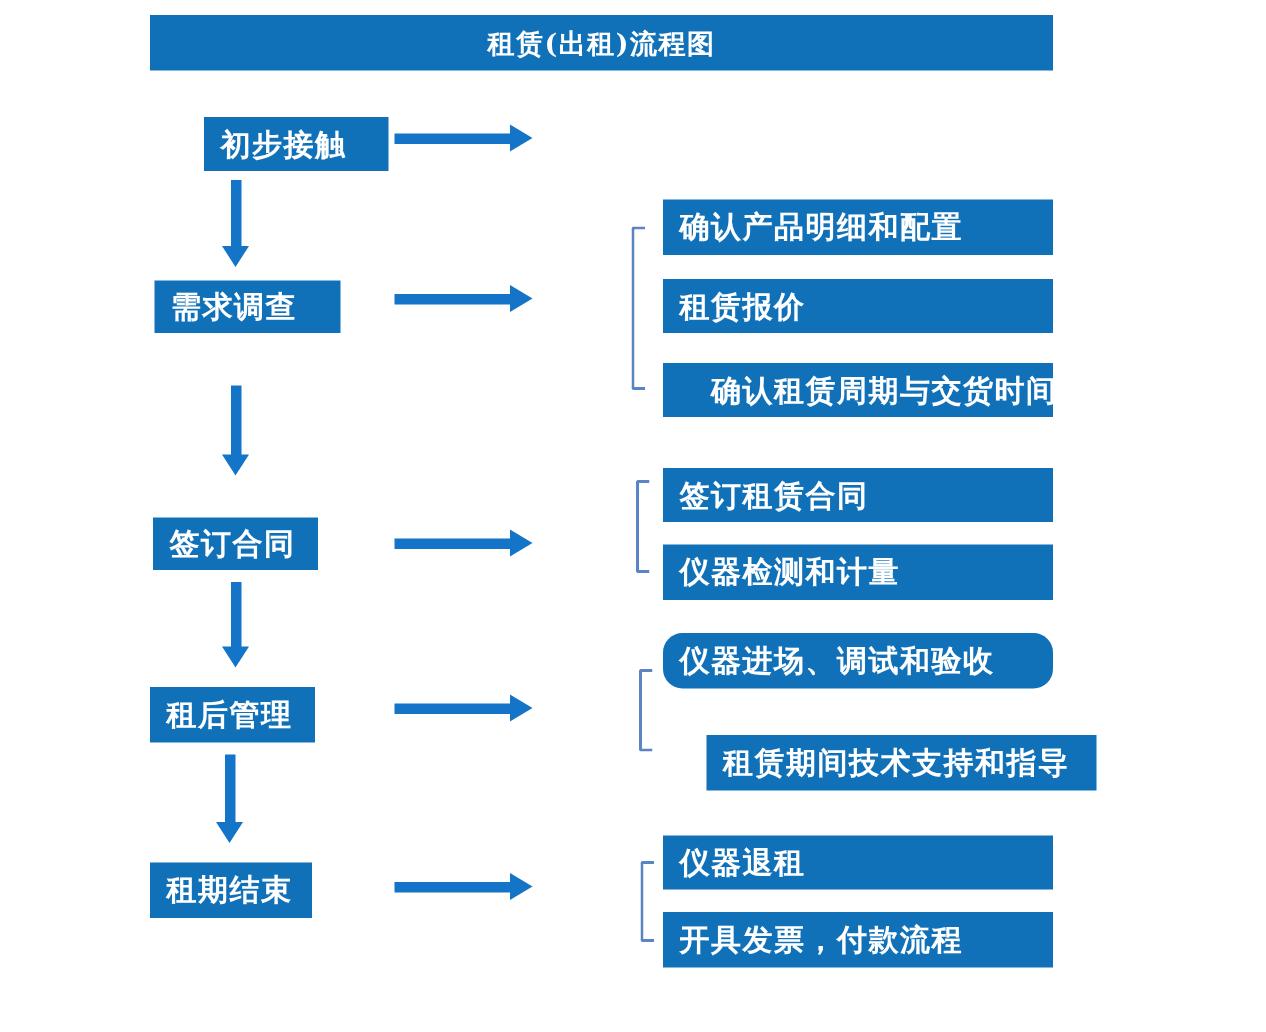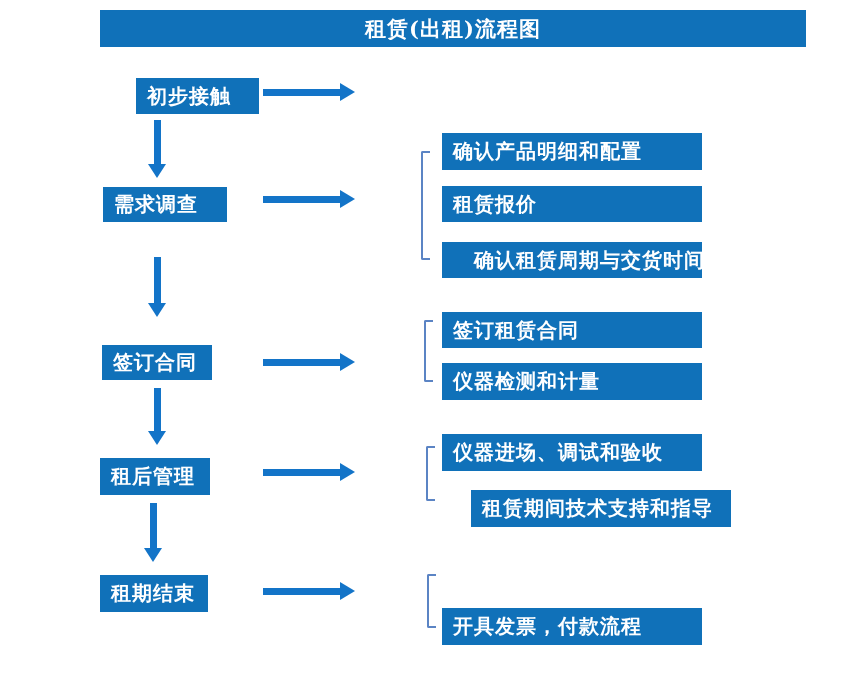--- a/index.html
+++ b/index.html
@@ -24,43 +24,43 @@
     font-size:20px;
     display:flex;
     align-items:center;
     box-sizing:border-box;
     padding-left:11px;
     white-space:nowrap;
     letter-spacing:1px;
   }
   .title-bar{
     position:absolute;
-    left:100px;top:10px;width:706px;height:37px;
+    left:100px;top:10px;width:602px;height:37px;
     background:var(--box-blue);
     color:var(--text-white);
     font-weight:bold;
-    font-size:21px;
+    font-size:18px;
     display:flex;align-items:center;justify-content:center;
     letter-spacing:1px;
   }
   
   .l1{left:103px;top:78px;width:123px;height:36px;margin-left:33px;}
   .l2{left:103px;top:187px;width:124px;height:35px;}
   .l3{left:102px;top:345px;width:110px;height:35px;}
   .l4{left:100px;top:458px;width:110px;height:37px;}
   .l5{left:100px;top:575px;width:108px;height:37px;}
   
   .rbox{left:442px;width:260px;height:37px;}
   .r1{top:77px;}
   .r2{top:133px;}
   .r3{top:186px;height:36px;}
   .r4{top:242px;height:36px;padding-left:32px;}
   .r5{top:312px;height:36px;}
   .r6{top:363px;}
-  .r7{top:434px;}
+  .r7{top:422px;border-radius:13px;}
   .r8{top:490px;margin-left:29px;}
   .r9{top:557px;height:36px;}
   .r10{top:608px;}
   
   .harrow{position:absolute;left:263px;width:92px;height:18px;}
   .harrow .shaft{
     position:absolute;left:0;top:50%;margin-top:-3px;
     right:13px;height:7px;background:var(--arrow-blue);
   }
   .harrow .head{
@@ -115,20 +115,21 @@
   <div class="bluebox l4">租后管理</div>
   <div class="bluebox l5">租期结束</div>
 
   <div class="bluebox rbox r2">确认产品明细和配置</div>
   <div class="bluebox rbox r3">租赁报价</div>
   <div class="bluebox rbox r4">确认租赁周期与交货时间</div>
   <div class="bluebox rbox r5">签订租赁合同</div>
   <div class="bluebox rbox r6">仪器检测和计量</div>
   <div class="bluebox rbox r7">仪器进场、调试和验收</div>
   <div class="bluebox rbox r8">租赁期间技术支持和指导</div>
+  <div class="bluebox rbox r9">仪器退租</div>
   <div class="bluebox rbox r10">开具发票，付款流程</div>
 
   <div class="harrow ha1">
       <div class="shaft"></div>
       <div class="head"></div>
     </div>
   <div class="harrow ha2">
       <div class="shaft"></div>
       <div class="head"></div>
     </div>

